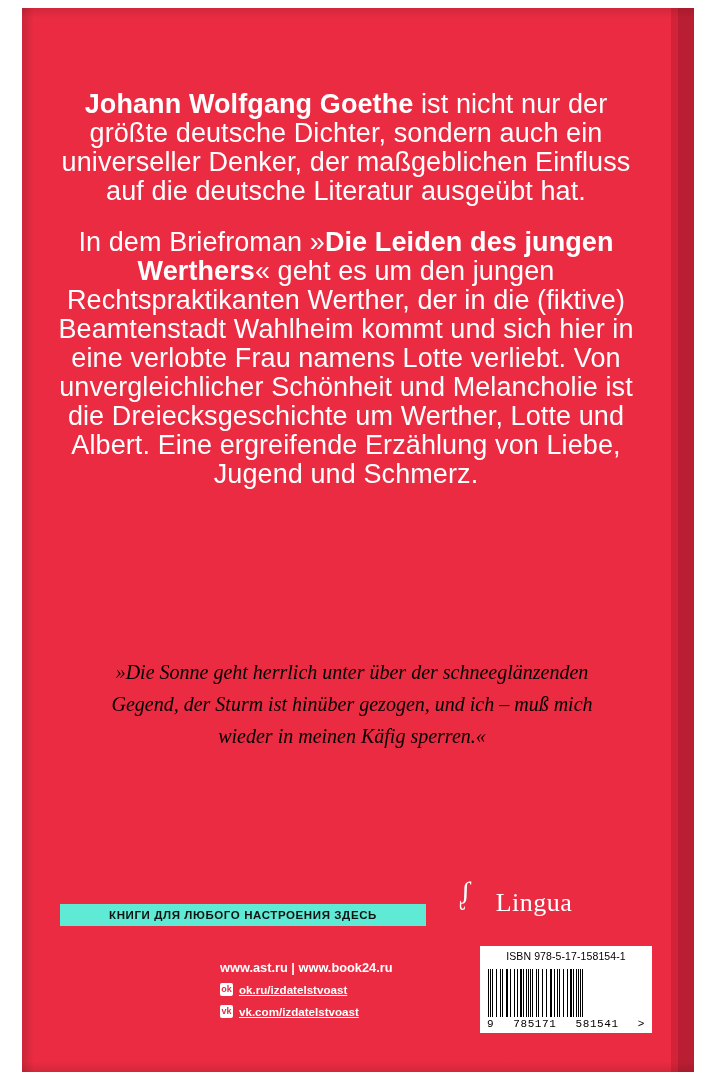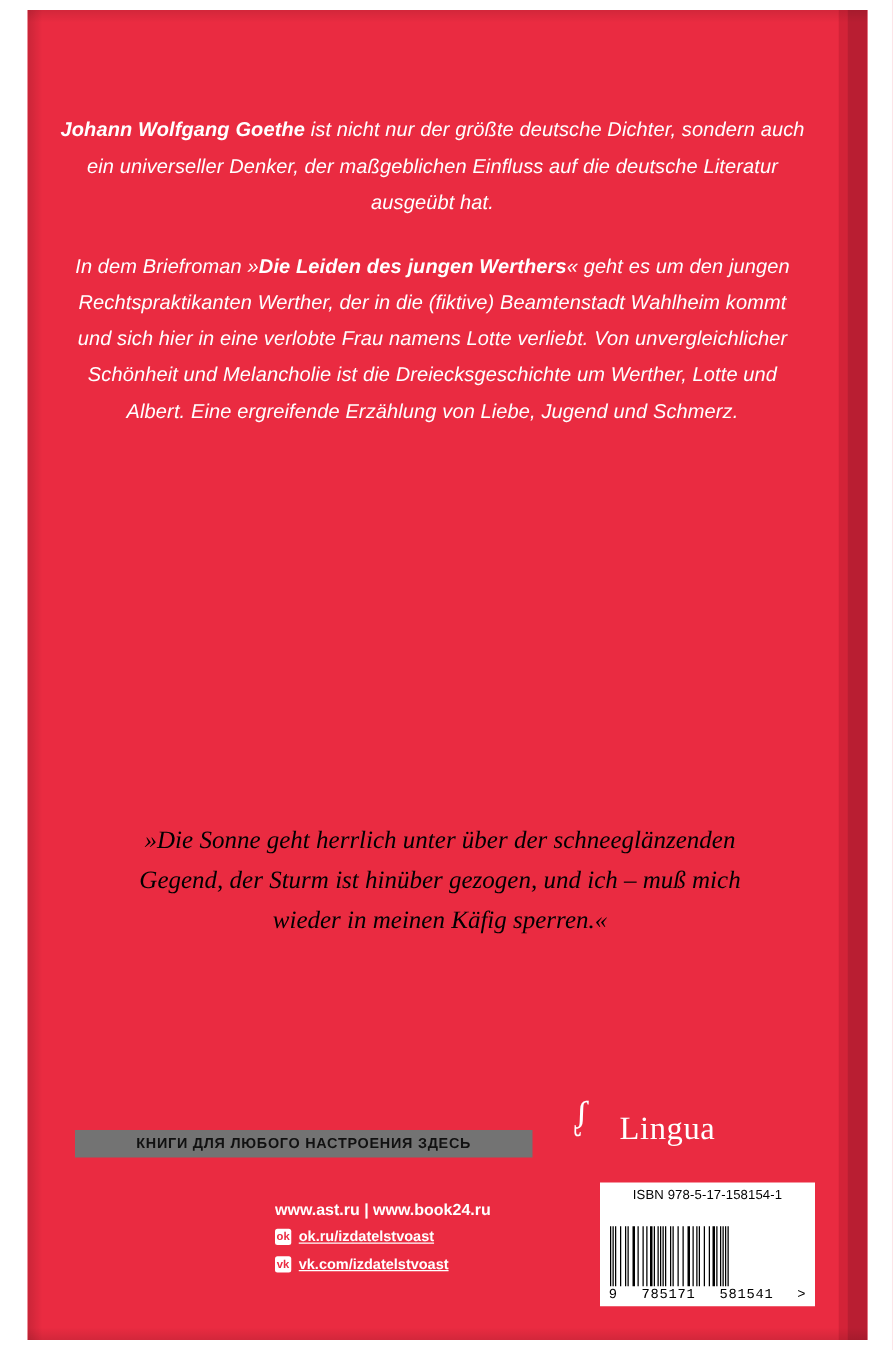--- a/index.html
+++ b/index.html
@@ -68,25 +68,24 @@
 
   .blurb {
     position: absolute;
     left: 26px;
     top: 82px;
     width: 596px;
     text-align: center;
     color: #ffffff;
   }
   .para {
-    font-size: 16px;
+    font-size: 27px;
     line-height: 29px;
     margin: 0 0 20px 0;
     letter-spacing: 0.1px;
-    font-style: italic;
   }
   .para.p1 { margin-bottom: 22px; }
   .para.p2 { }
   .para b { font-weight: bold; }
 
   .quote {
     position: absolute;
     left: 80px;
     top: 648px;
     width: 500px;
@@ -119,21 +118,21 @@
     transform: rotate(-8deg);
   }
 
   
   .slogan {
     position: absolute;
     left: 38px;
     top: 896px;
     width: 366px;
     height: 22px;
-    background: #737373;
+    background: #5eead4;
     color: #111111;
     font-size: 11.5px;
     font-weight: bold;
     letter-spacing: 0.6px;
     display: flex;
     align-items: center;
     justify-content: center;
     text-transform: uppercase;
   }
 
@@ -197,21 +196,21 @@
     width: 172px;
     background: #ffffff;
     padding: 4px 6px 3px 6px;
     box-sizing: border-box;
   }
   .isbn-text {
     font-size: 10.5px;
     color: #000;
     text-align: center;
     letter-spacing: 0.1px;
-    margin-bottom: 19px;
+    margin-bottom: 7px;
     white-space: nowrap;
   }
   .bars {
     height: 48px;
     display: flex;
     align-items: stretch;
     gap: 0;
     margin: 0 2px;
   }
   .bars i {

